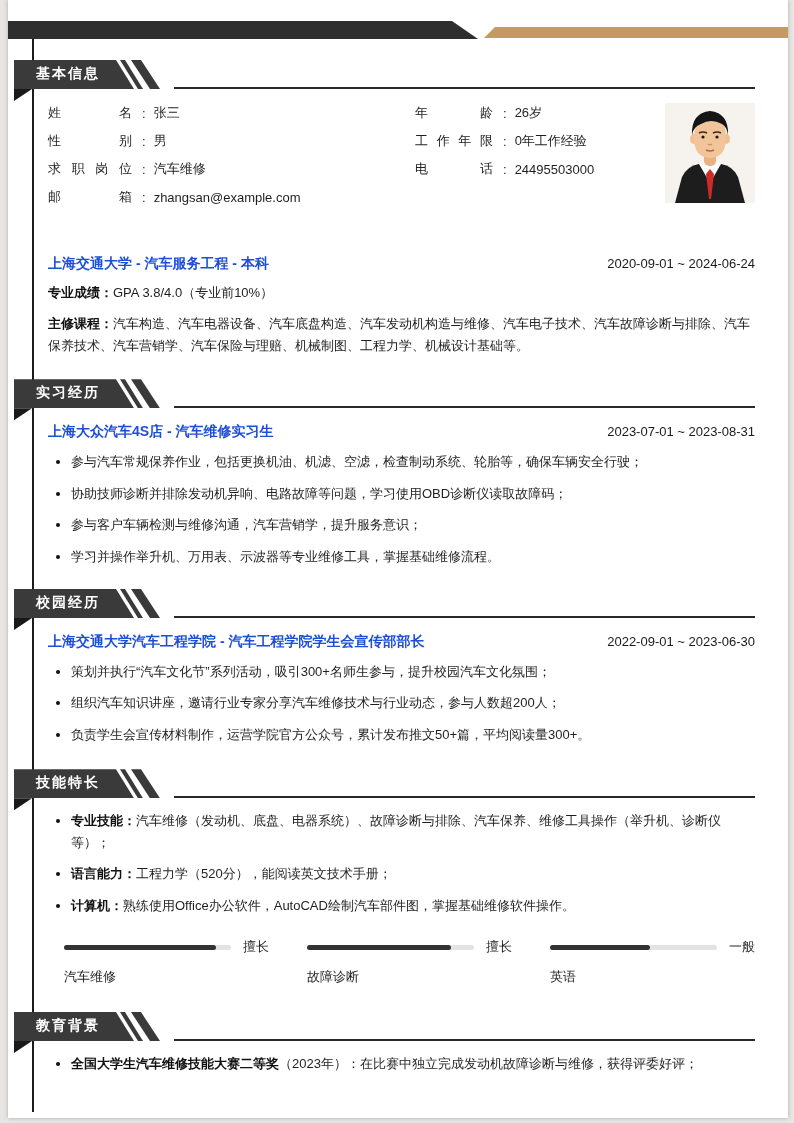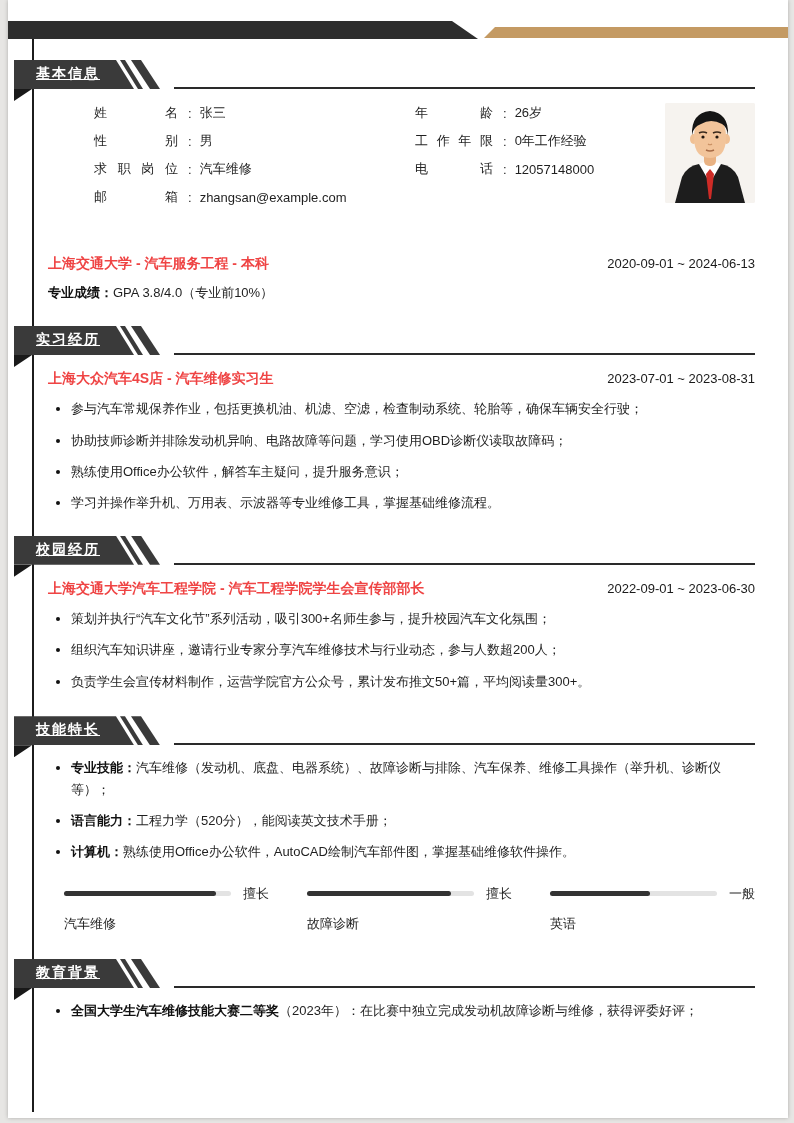--- a/index.html
+++ b/index.html
@@ -37,44 +37,43 @@
   
   .sec { padding:0 33px 0 40px; position:relative; }
   .sec-header { display:flex; align-items:flex-end; margin-left:-34px; }
   .ribbon-wrap { position:relative; }
   .ribbon-body {
     position:relative;
     background:var(--ribbon,#3a3a3a); color:#fff;
     font-size:14px; font-weight:bold; letter-spacing:2px;
     padding:5px 34px 6px 22px;
     clip-path:polygon(0 0, calc(100% - 18px) 0, 100% 100%, 0 100%);
-    text-decoration:underline;
   }
   .rib-stripe { position:absolute; top:0; height:100%; background:var(--ribbon,#3a3a3a); }
   .rib-stripe.rs1 { right:-9px;  width:23px; clip-path:polygon(0 0, 5px 0, 100% 100%, 18px 100%); }
   .rib-stripe.rs2 { right:-26px; width:29px; clip-path:polygon(0 0, 10px 0, 100% 100%, 19px 100%); }
   .rib-fold {
     position:absolute; left:0; top:100%; width:18px; height:12px;
     background:#191919;
     clip-path:polygon(0 0, 100% 0, 0 100%);
   }
   .sec-line { flex:1; margin-left:40px; border-bottom:2px solid #2a2a2a; }
   
   .basic-body { display:flex; margin-top:10px; }
   .fields-col.left  { width:367px; }
   .fields-col.right { flex:1; }
   .field { height:28px; display:flex; align-items:center; font-size:13px; }
   .f-label { display:inline-block; text-align:justify; text-align-last:justify; }
-  .left  .f-label { width:84px;margin-left:46px; }
+  .left  .f-label { width:84px; }
   .right .f-label { width:78px; }
   .f-colon { margin:0 8px 0 10px; }
   .photo { width:90px; height:100px; margin-top:4px; background:#f6f3ef; border-radius:2px; overflow:hidden; flex:none; }
   
   .entry-head { display:flex; justify-content:space-between; align-items:baseline; margin-top:15px; }
-  .entry-title { font-size:14px; font-weight:bold; color:#ef4444; }
+  .entry-title { font-size:14px; font-weight:bold; color:#1d4ed8; }
   .entry-date  { font-size:13px; color:#1a1a1a; }
   .body-line { font-size:13px; line-height:1.7; margin-top:9px; }
   .body-line b { color:#111; }
   ul.bullets { list-style:none; margin-top:6px; }
   ul.bullets li { position:relative; padding-left:23px; margin-top:10px; font-size:13px; line-height:1.65; }
   ul.bullets li::before {
     content:""; position:absolute; left:8px; top:9px;
     width:4px; height:4px; border-radius:50%; background:#111;
   }
   ul.bullets li b { color:#111; }
@@ -154,21 +153,21 @@
 
           <div class="field">
             <span class="f-label">工作年限</span>
             <span class="f-colon">:</span>
             <span class="f-value">0年工作经验</span>
           </div>
 
           <div class="field">
             <span class="f-label">电话</span>
             <span class="f-colon">:</span>
-            <span class="f-value">12057148000</span>
+            <span class="f-value">24495503000</span>
           </div>
 
       </div>
       <div class="photo">
         <svg viewBox="0 0 90 100" width="90" height="100">
           <rect width="90" height="100" fill="#f6f3ef"></rect>
           <path d="M10 100 L17 74 Q22 63 34 61 L56 61 Q68 63 73 74 L80 100 Z" fill="#1d1d1d"></path>
           <path d="M34 61 L45 80 L56 61 L51 59 L39 59 Z" fill="#ffffff"></path>
           <path d="M45 66 L41 71 L44 96 L46 96 L49 71 Z" fill="#ce2b26"></path>
           <rect x="39" y="48" width="12" height="15" rx="5" fill="#e9b283"></rect>
@@ -183,26 +182,27 @@
           <path d="M43 41 Q45 42.5 47 41" stroke="#c98f62" stroke-width="1.2" fill="none"></path>
           <path d="M41 47 Q45 49 49 47" stroke="#a66a45" stroke-width="1.4" fill="none"></path>
         </svg>
       </div>
     </div>
   </section>
 
   <section class="sec edu">
     <div class="entry-head">
       <span class="entry-title">上海交通大学 - 汽车服务工程 - 本科</span>
-      <span class="entry-date">2020-09-01 ~ 2024-06-13</span>
+      <span class="entry-date">2020-09-01 ~ 2024-06-24</span>
     </div>
     <div>
 
         <div class="body-line"><b>专业成绩：</b><span>GPA 3.8/4.0（专业前10%）</span></div>
 
+        <div class="body-line"><b>主修课程：</b><span>汽车构造、汽车电器设备、汽车底盘构造、汽车发动机构造与维修、汽车电子技术、汽车故障诊断与排除、汽车保养技术、汽车营销学、汽车保险与理赔、机械制图、工程力学、机械设计基础等。</span></div>
 
     </div>
   </section>
 
   <section class="sec intern">
     <div class="sec-header">
       <div class="ribbon-wrap">
         <div class="ribbon-body">实习经历</div>
         <span class="rib-stripe rs1"></span>
         <span class="rib-stripe rs2"></span>
@@ -213,21 +213,21 @@
     <div class="entry-head">
       <span class="entry-title">上海大众汽车4S店 - 汽车维修实习生</span>
       <span class="entry-date">2023-07-01 ~ 2023-08-31</span>
     </div>
     <ul class="bullets">
 
         <li>参与汽车常规保养作业，包括更换机油、机滤、空滤，检查制动系统、轮胎等，确保车辆安全行驶；</li>
 
         <li>协助技师诊断并排除发动机异响、电路故障等问题，学习使用OBD诊断仪读取故障码；</li>
 
-        <li>熟练使用Office办公软件，解答车主疑问，提升服务意识；</li>
+        <li>参与客户车辆检测与维修沟通，汽车营销学，提升服务意识；</li>
 
         <li>学习并操作举升机、万用表、示波器等专业维修工具，掌握基础维修流程。</li>
 
     </ul>
   </section>
 
   <section class="sec campus">
     <div class="sec-header">
       <div class="ribbon-wrap">
         <div class="ribbon-body">校园经历</div>

